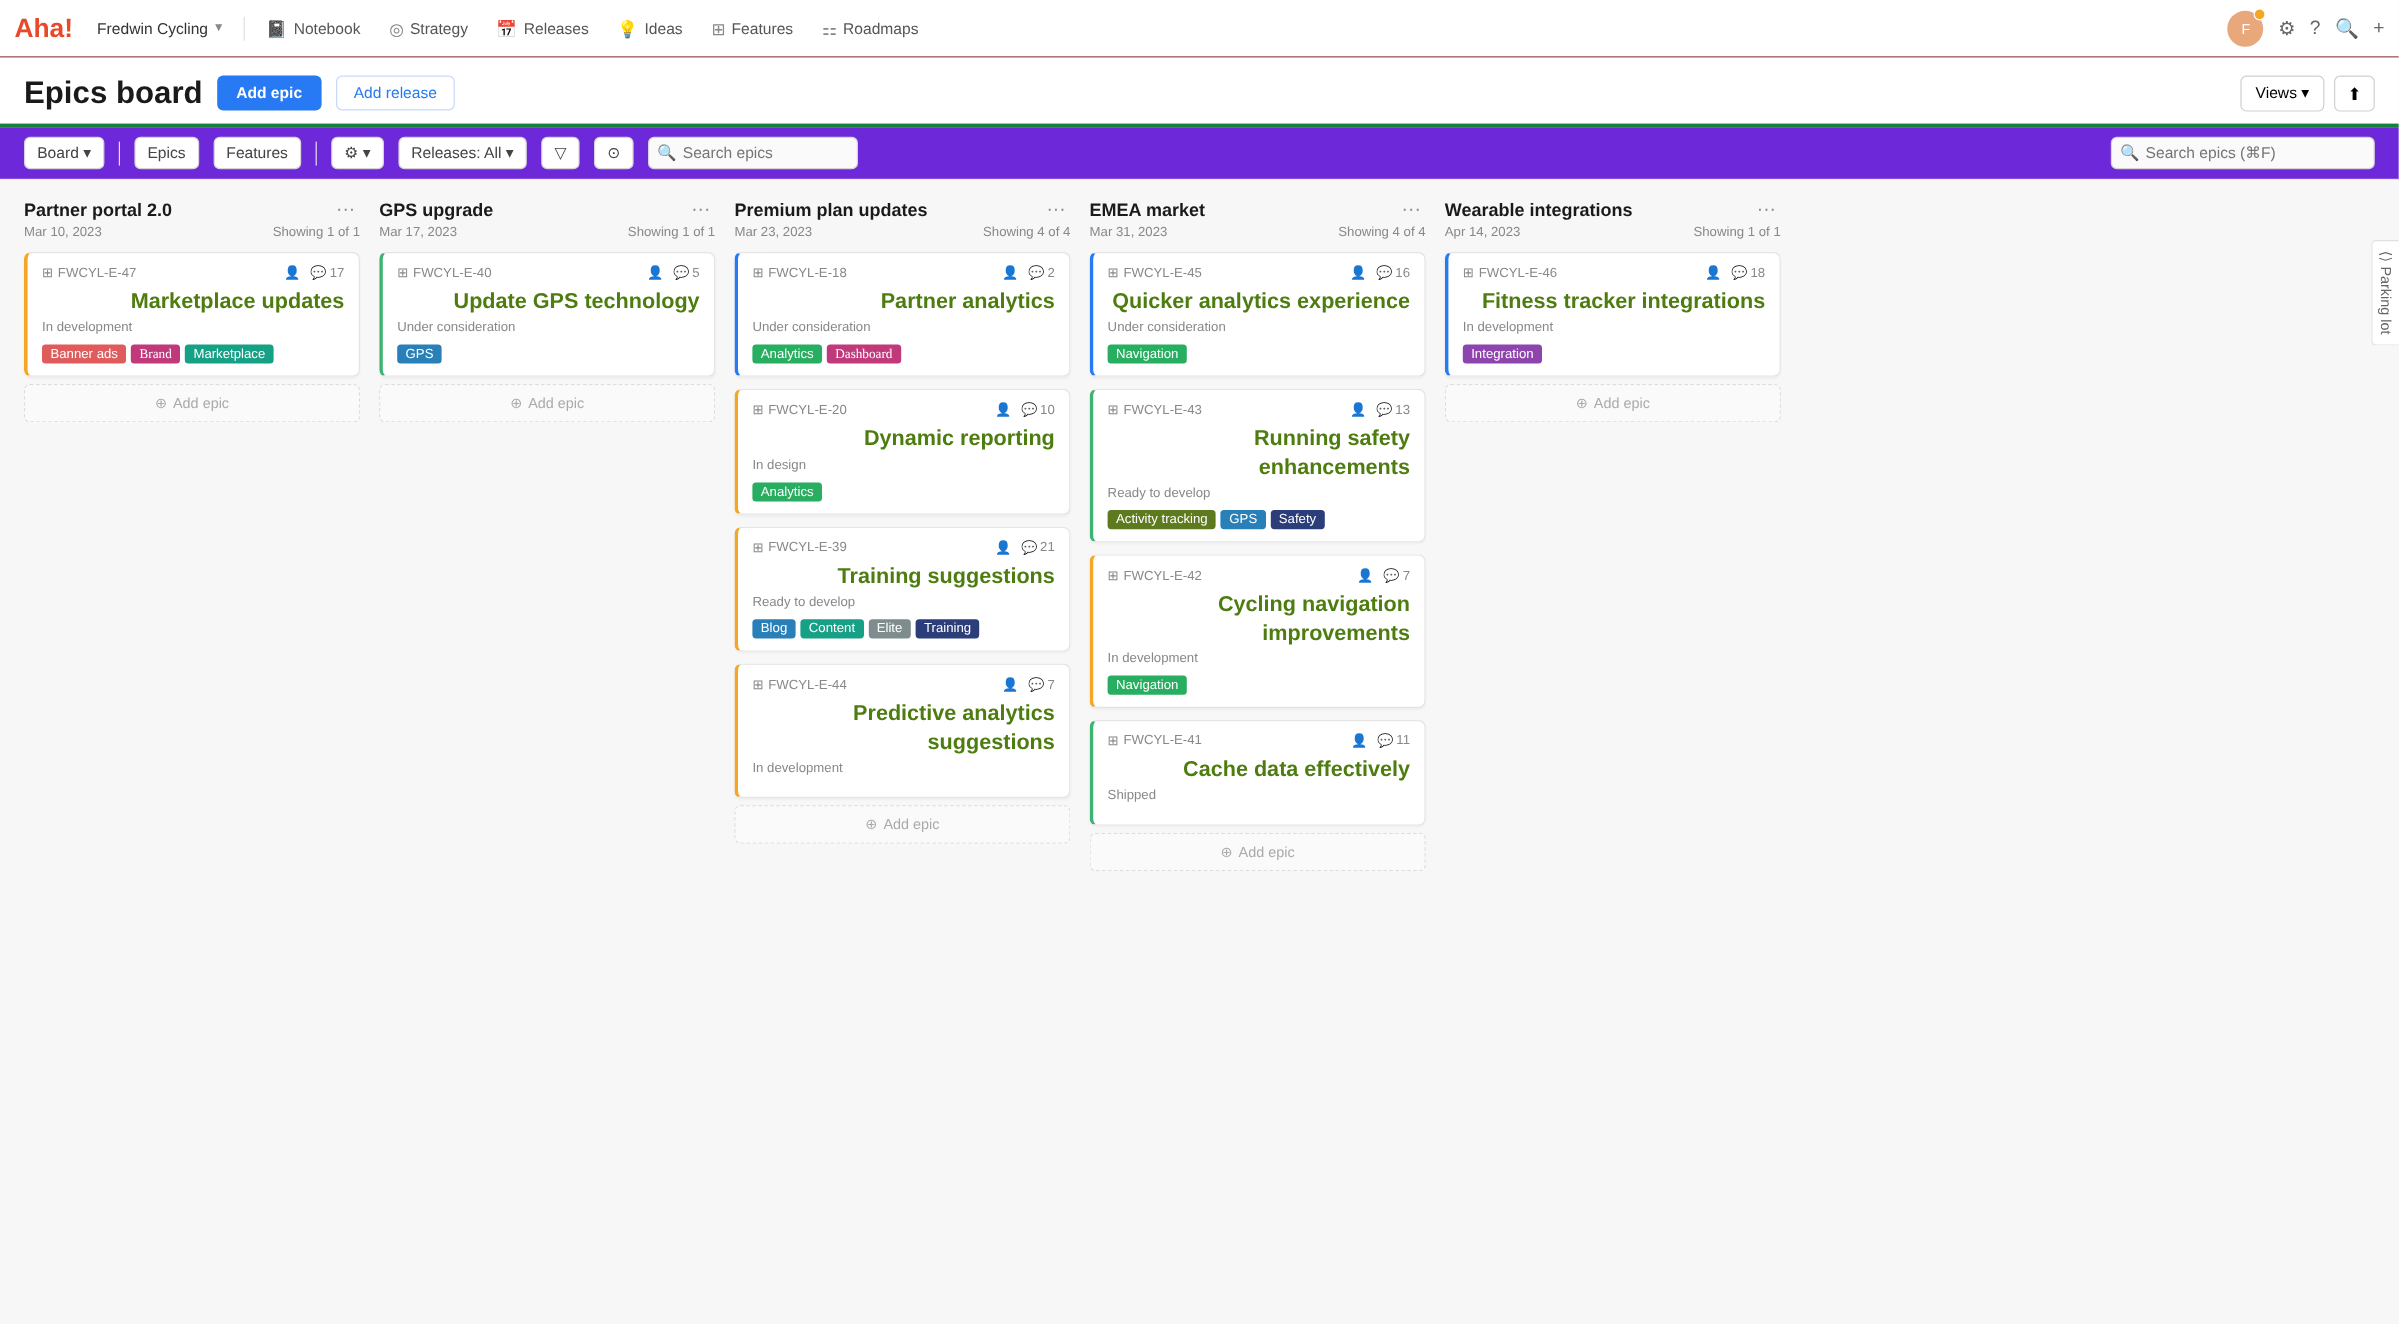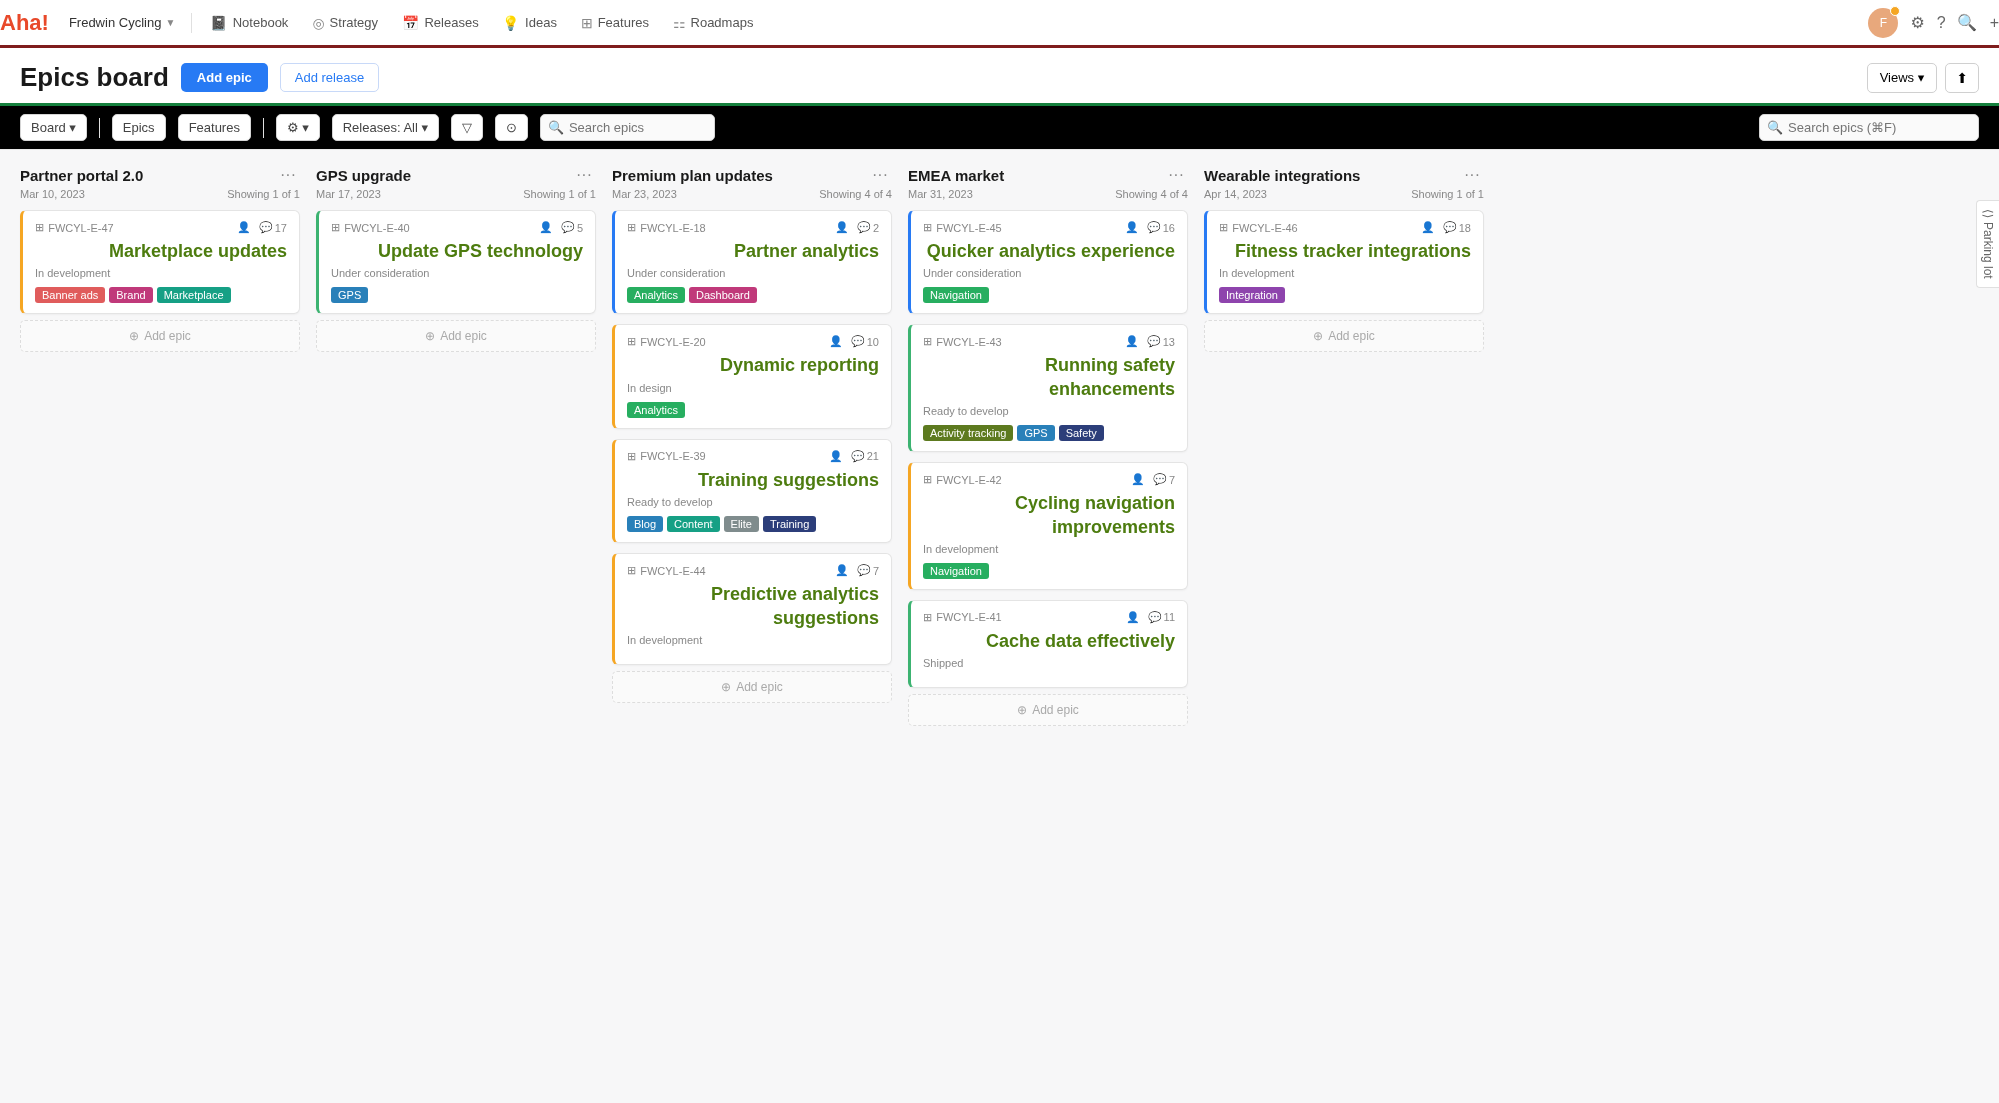--- a/index.html
+++ b/index.html
@@ -1,21 +1,21 @@
 <!DOCTYPE html>
 <html><head>
   <meta charset="utf-8">
   <style>
     * { box-sizing: border-box; margin: 0; padding: 0; }
     body { font-family: -apple-system, BlinkMacSystemFont, 'Segoe UI', sans-serif; background: #f7f7f8; color: #333; font-size: 13px; }
 
     
     .navbar {
-      display: flex; align-items: center; background: #fff; border-bottom: 3px solid #7f1d1d;
-      padding: 0 0; height: 48px; gap: 4px;
+      display: flex; align-items: center; background: #fff; border-bottom: 1px solid #7f1d1d;
+      padding: 0 12px; height: 48px; gap: 4px;
     }
     .navbar-brand { font-size: 22px; font-weight: 900; color: #e8492a; margin-right: 8px; }
     .nav-workspace {
       display: flex; align-items: center; gap: 4px; padding: 4px 8px; border-radius: 4px;
       cursor: pointer; font-size: 13px; font-weight: 500; color: #333;
     }
     .nav-chevron { font-size: 10px; color: #888; }
     .nav-divider { width: 1px; height: 20px; background: #e0e0e0; margin: 0 4px; }
     .nav-item {
       display: flex; align-items: center; gap: 5px; padding: 4px 10px; border-radius: 4px;
@@ -53,21 +53,21 @@
       background: #fff; border: 1px solid #d0d0d0; border-radius: 5px;
       padding: 6px 12px; font-size: 13px; cursor: pointer; display: flex; align-items: center; gap: 4px;
     }
     .btn-export {
       background: #fff; border: 1px solid #d0d0d0; border-radius: 5px;
       padding: 6px 10px; font-size: 14px; cursor: pointer;
     }
 
     
     .toolbar {
-      display: flex; align-items: center; padding: 8px 20px; background: #000000;
+      display: flex; align-items: center; padding: 8px 20px; background: #6d28d9;
       border-bottom: 1px solid #e8e8e8; gap: 12px;
     }
     .toolbar-btn {
       display: flex; align-items: center; gap: 5px; border: 1px solid #d5d5d5;
       background: #fff; border-radius: 5px; padding: 5px 10px; font-size: 13px;
       cursor: pointer; color: #444;
     }
     .toolbar-separator { width: 1px; height: 20px; background: #e0e0e0; }
     .search-global { margin-left: auto; }
     .search-global input {
@@ -106,21 +106,21 @@
     .card-id-icon { font-size: 11px; }
     .card-meta { display: flex; align-items: center; gap: 8px; }
     .card-meta-item { display: flex; align-items: center; gap: 2px; font-size: 11px; color: #888; }
     .card-title { font-size: 18px; font-weight: 600; color: #4d7c0f; margin-bottom: 4px; line-height: 1.3; text-align: right; }
     .card-status { font-size: 11px; color: #888; margin-bottom: 8px; }
     .card-tags { display: flex; flex-wrap: wrap; gap: 4px; margin-top: 6px; }
     .tag {
       border-radius: 3px; padding: 2px 7px; font-size: 11px; font-weight: 500; color: #fff;
     }
     .tag-red { background: #e05c5c; }
-    .tag-pink { background: #c0397a; }
+    .tag-pink { background: #c0397a; font-family: Liberation Serif, serif; }
     .tag-teal { background: #16a085; }
     .tag-blue { background: #2980b9; }
     .tag-green { background: #27ae60; }
     .tag-gray { background: #7f8c8d; }
     .tag-purple { background: #8e44ad; }
     .tag-navy { background: #2c3e7a; }
     .tag-olive { background: #5d7a1f; }
 
     .add-epic-btn {
       display: flex; align-items: center; gap: 5px; color: #aaa; font-size: 12px;

